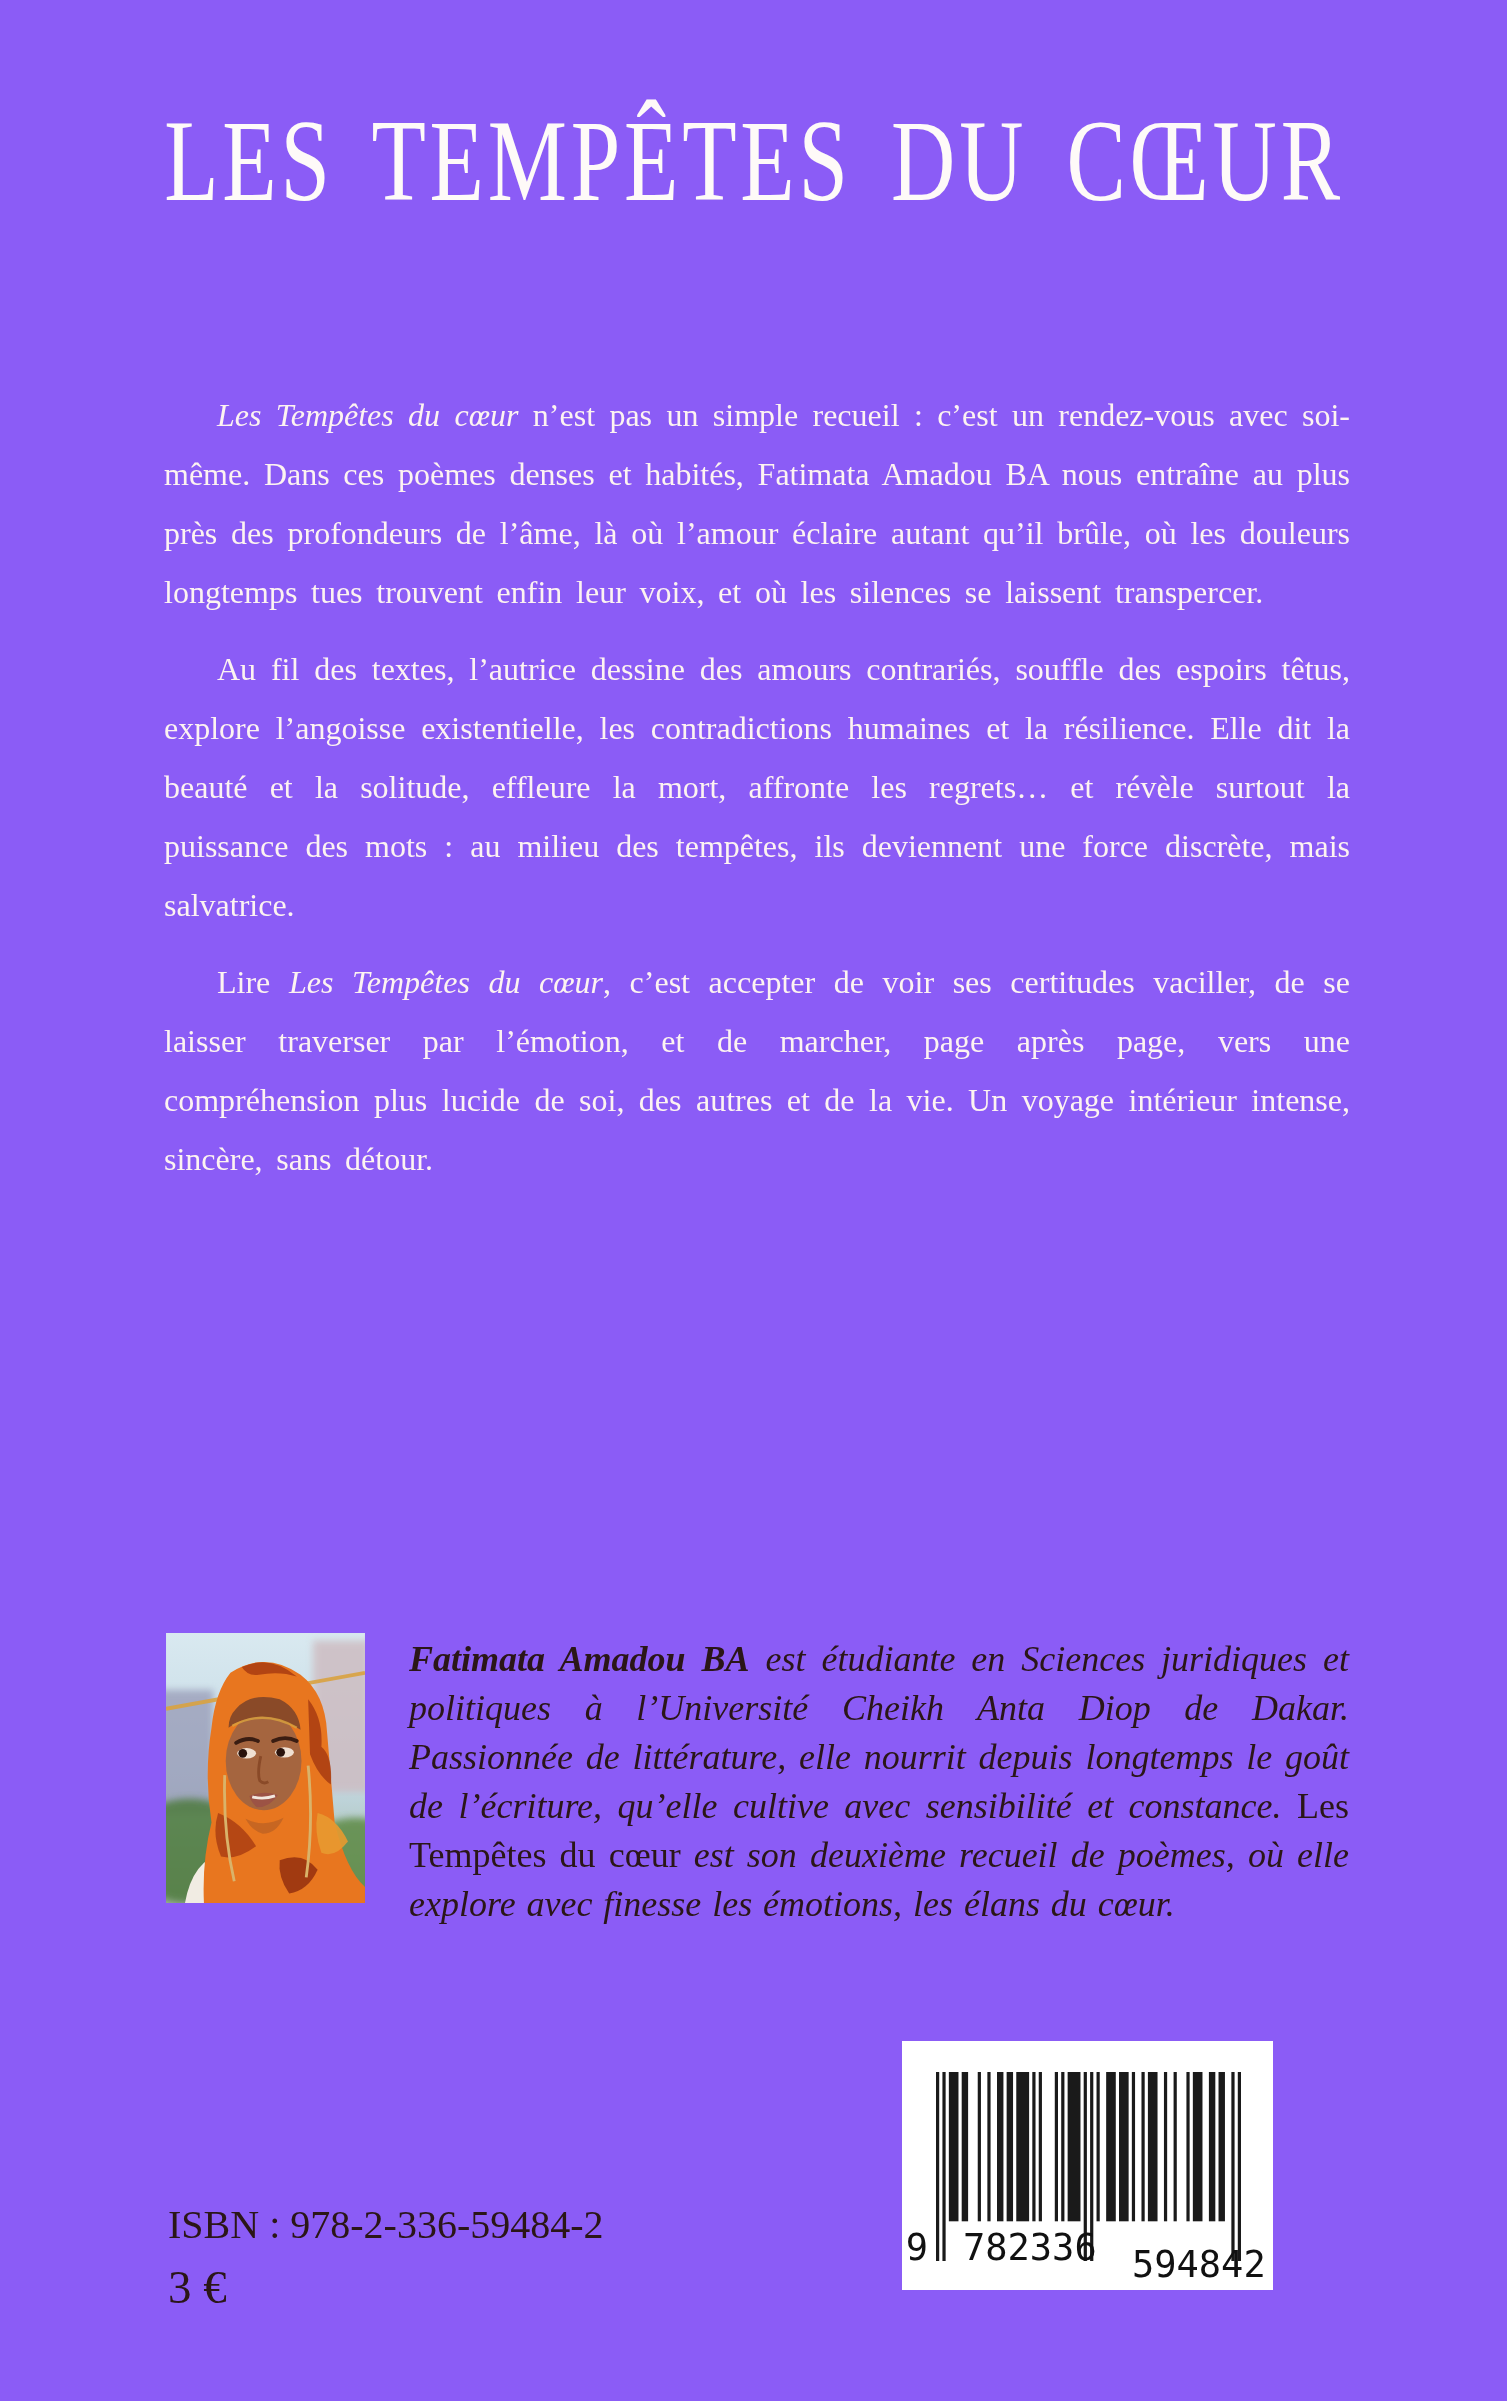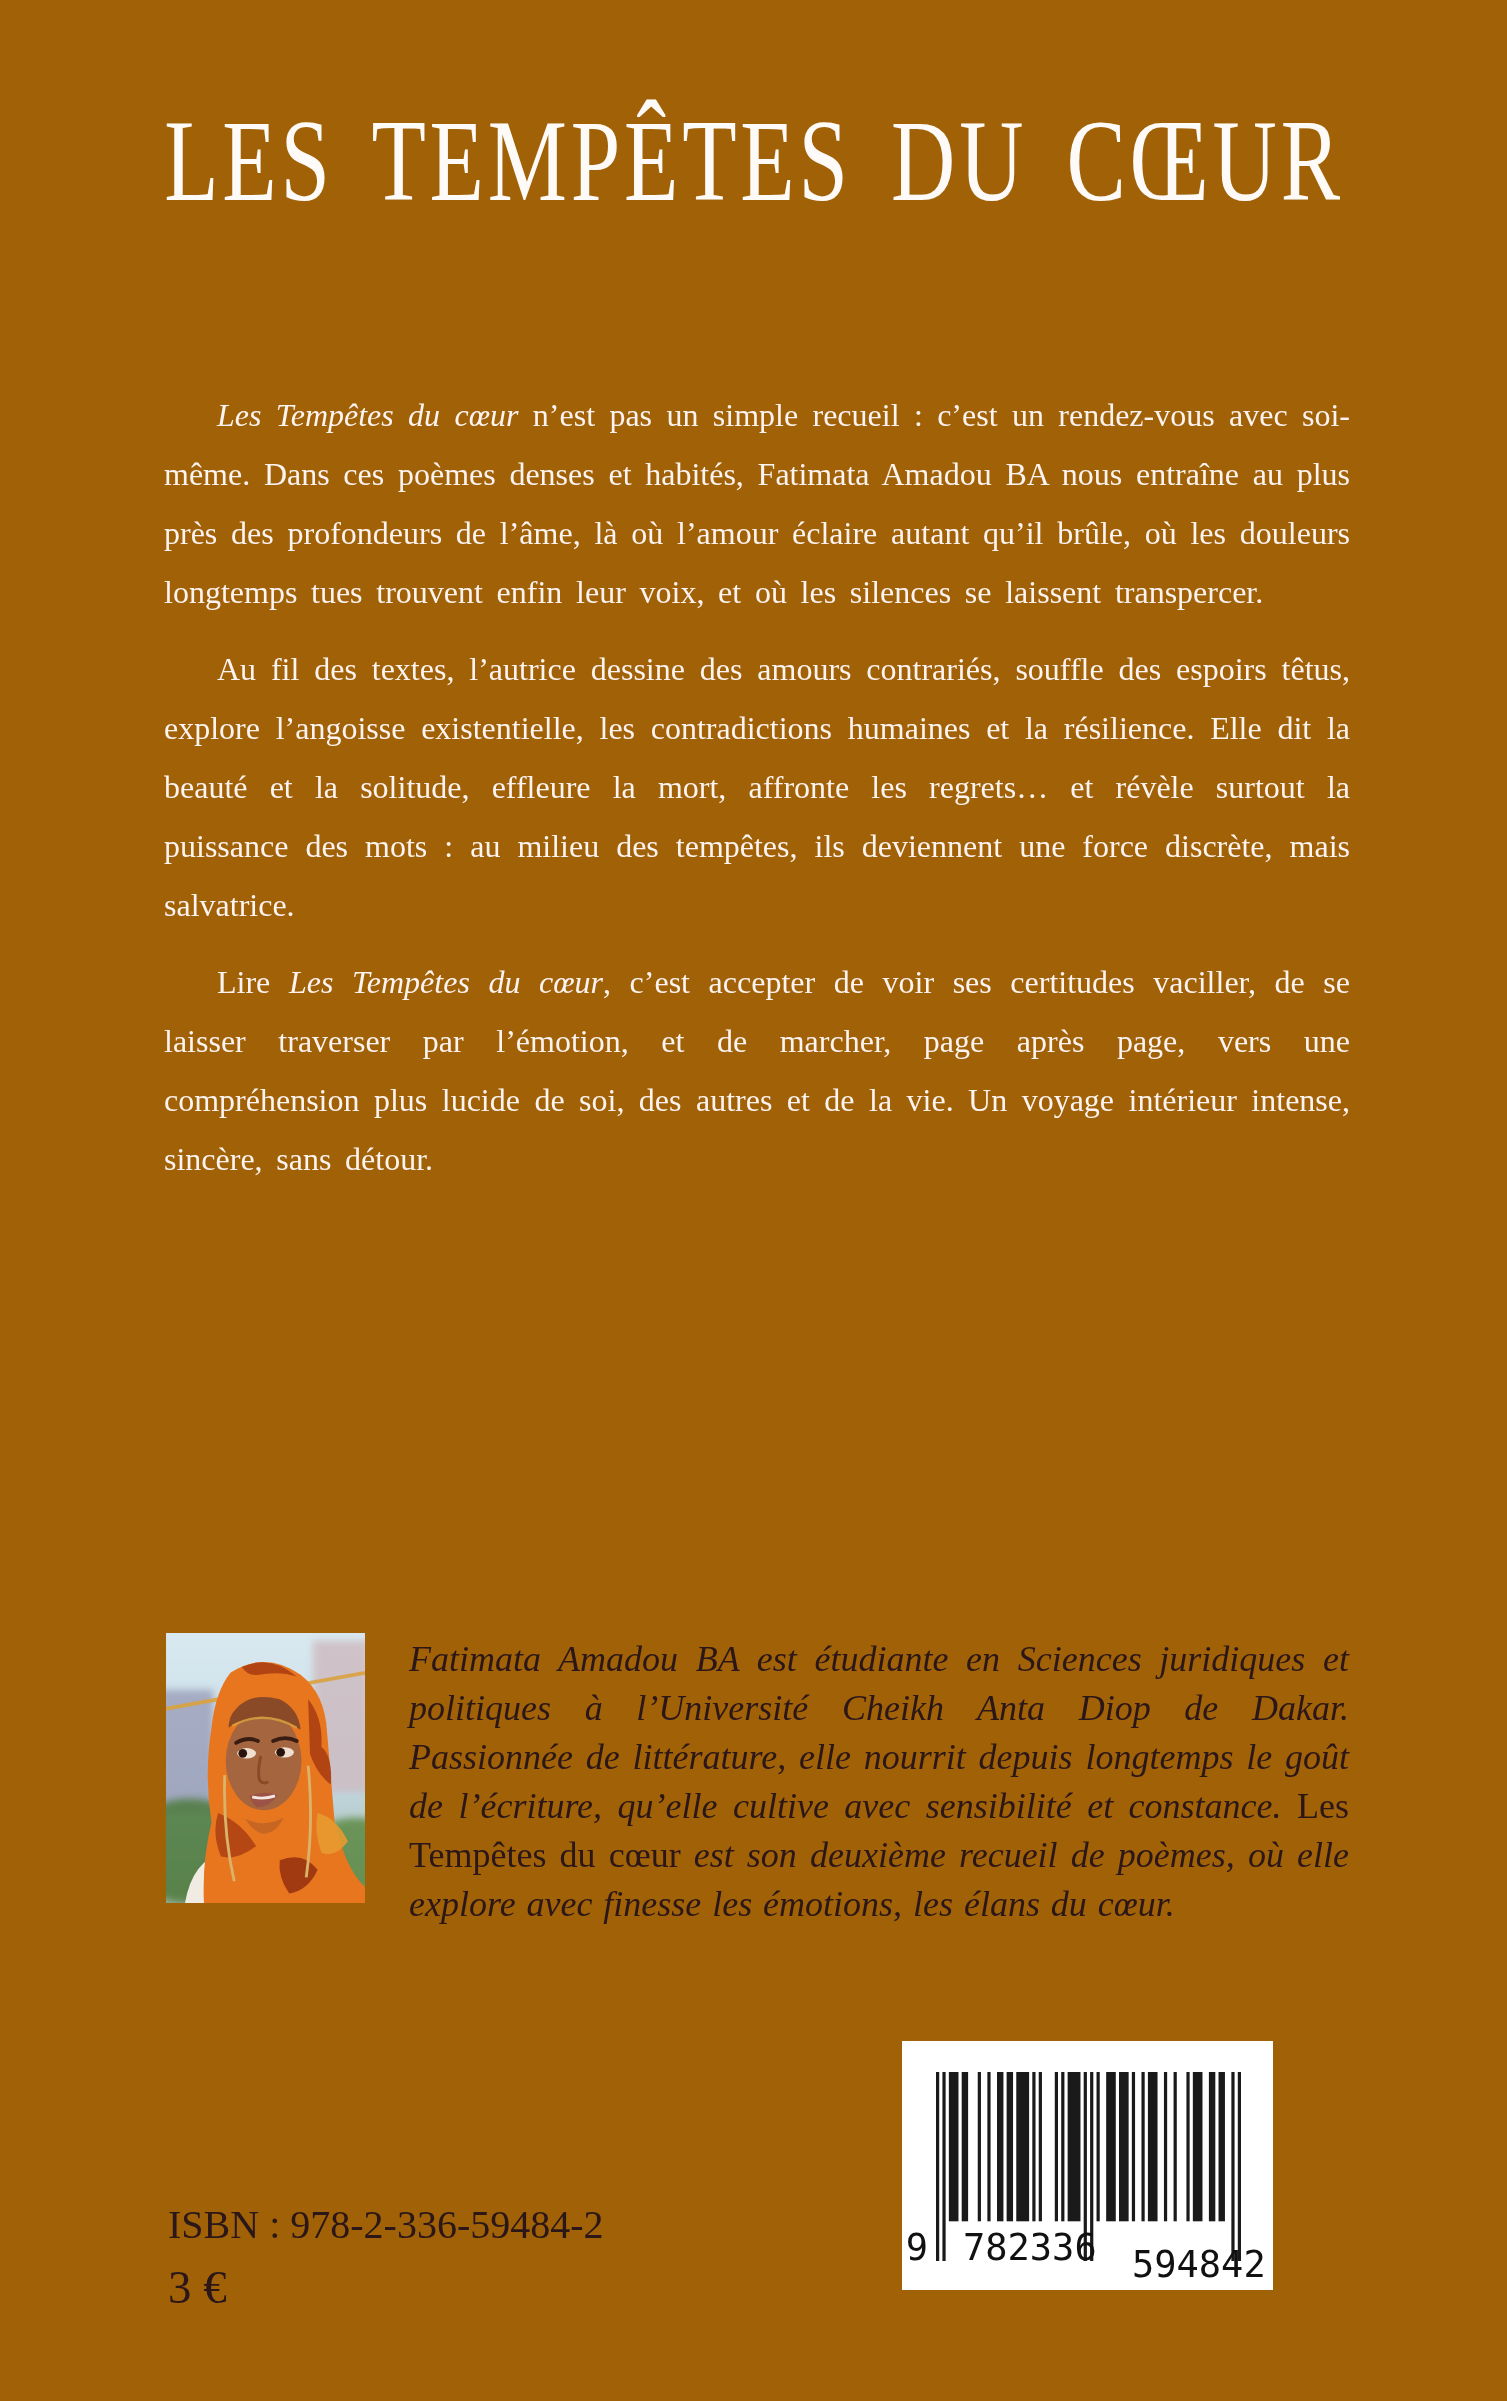--- a/index.html
+++ b/index.html
@@ -1,19 +1,19 @@
 <!DOCTYPE html>
 <html lang="fr" style="font-size:15px"><head>
 <meta charset="utf-8">
 <style>
   html,body{margin:0;padding:0;background:#333;}
   .page{
     position:relative;
     width:1508px;height:2402px;
-    background:#a16207;
+    background:#8b5cf6;
     overflow:hidden;
     font-family:"Liberation Serif", serif;
   }
   
   .title{
     position:absolute;top:95px;left:0;right:0;
     margin:0;
     text-align:center;
     font-family:"Liberation Serif", serif;
     font-weight:400;
@@ -43,21 +43,21 @@
   }
   .bio{
     position:absolute;left:243px;top:1.9px;width:940px;
     margin:0;
     color:#2b1618;
     font-size:36px;line-height:49px;
     font-style:italic;
     text-align:justify;
     word-spacing:1.9px;
   }
-  .bio .bold{font-weight:normal;}
+  .bio .bold{font-weight:bold;}
   .bio .roman{font-style:normal;}
   
   .credits{
     position:absolute;left:168px;top:2080px;
     color:#2b1618;font-size:34px;line-height:44px;
   }
   .isbn{
     position:absolute;left:168px;top:2201px;
     color:#2b1618;font-size:40px;
   }

